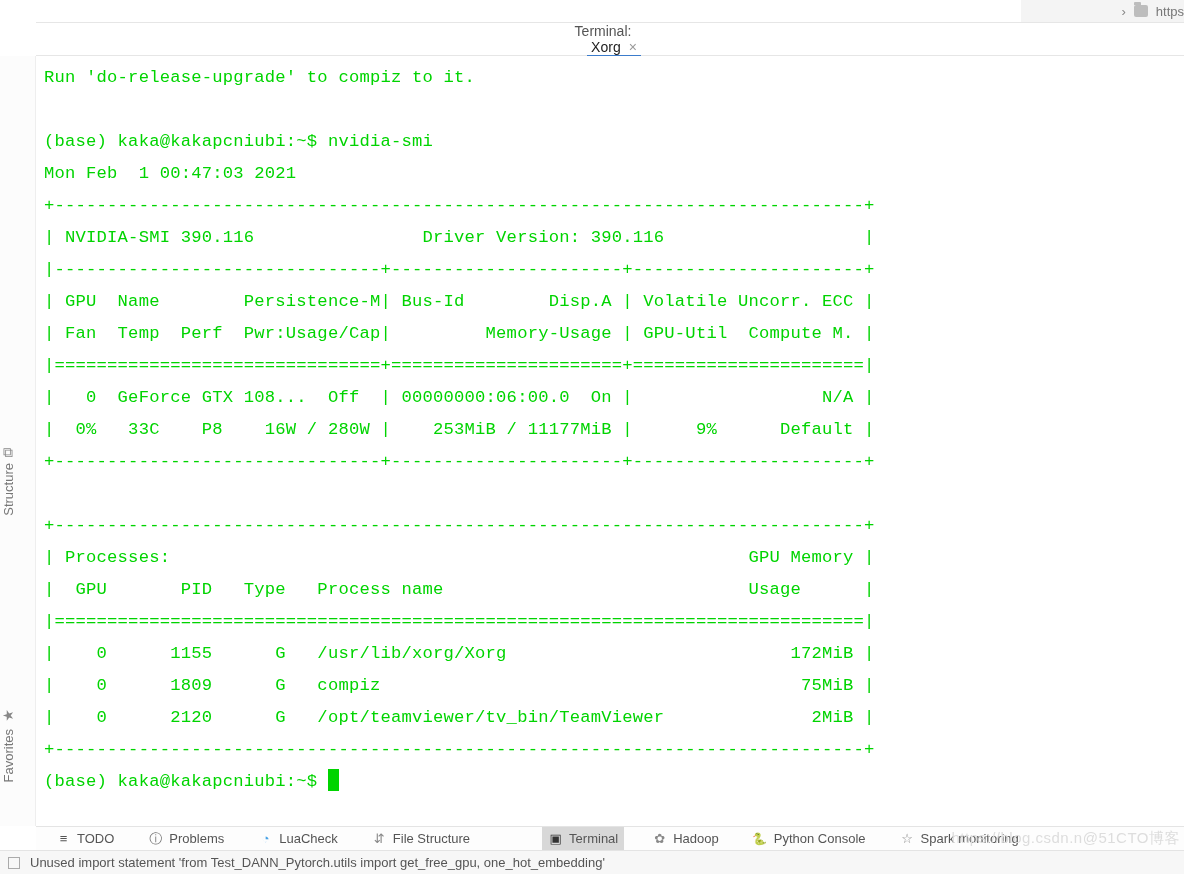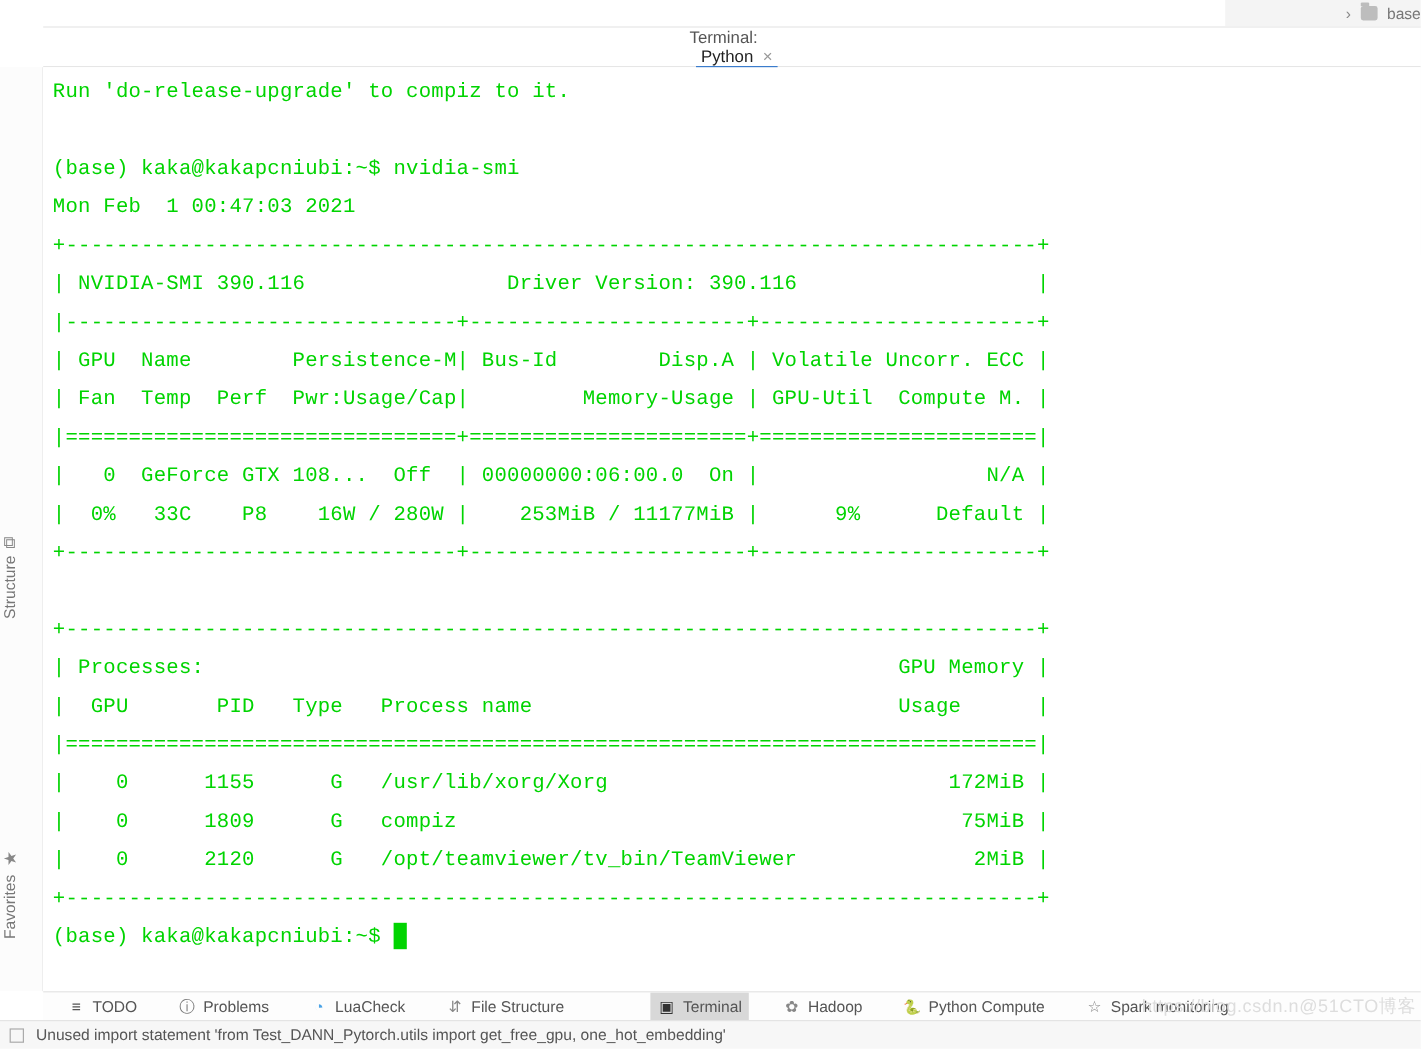--- a/index.html
+++ b/index.html
@@ -51,27 +51,27 @@
   .watermark { position:absolute; right:4px; bottom:26px; color:#ddd; font-size:15px; letter-spacing:0.5px;margin-top:40px; }
 </style>
 </head>
 <body>
 
 <div class="root">
 
   <div class="project-bar">
     <span class="chev">›</span>
     <span class="folder-icon"></span>
-    <span>base</span>
+    <span>https</span>
   </div>
 
   <div class="terminal-header">
     <span class="label">Terminal:</span>
     <span class="tab">
-      <span>Python</span>
+      <span>Xorg</span>
       <span class="close-x">×</span>
     </span>
     <span class="add">+</span>
   </div>
 
   <div class="left-rail">
     <div class="side-label side-struct">
       <span>Structure</span>
       <span class="icon-box">⧉</span>
     </div>
@@ -127,21 +127,21 @@
     <span class="bt active">
         <span class="ic ic-term"></span>
         <span>Terminal</span>
       </span>
     <span class="bt">
         <span class="ic ic-hadoop"></span>
         <span>Hadoop</span>
       </span>
     <span class="bt">
         <span class="ic ic-py"></span>
-        <span>Python Compute</span>
+        <span>Python Console</span>
       </span>
     <span class="bt">
         <span class="ic ic-spark"></span>
         <span>Spark monitoring</span>
       </span>
   </div>
 
   <div class="status-bar">
     <span class="sq"></span>
     <span>Unused import statement 'from Test_DANN_Pytorch.utils import get_free_gpu, one_hot_embedding'</span>

